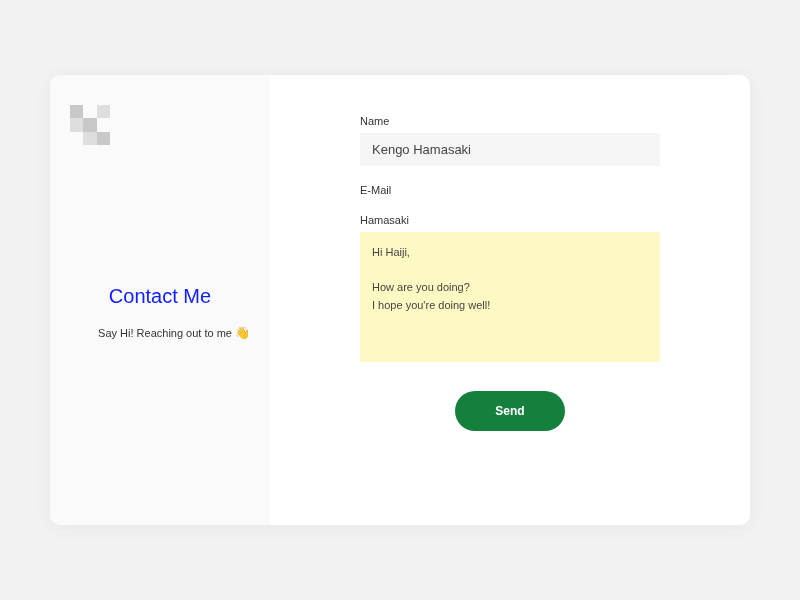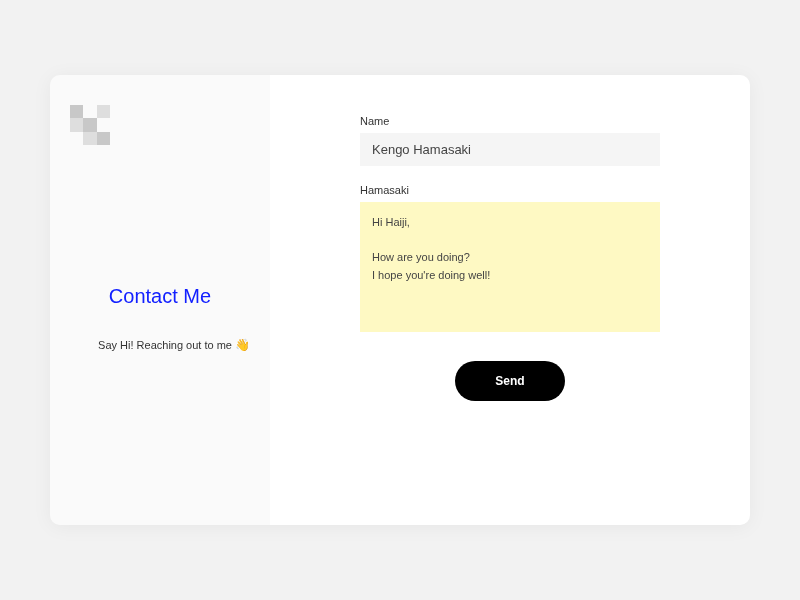--- a/index.html
+++ b/index.html
@@ -44,21 +44,21 @@
     .logo-cell.d1 { background: #c8c8c8; }
     .logo-cell.d2 { background: #dedede; }
     .sidebar-content {
       margin-top: 140px;
       text-align: center;
     }
     .contact-title {
       color: #1220ff;
       font-size: 20px;
       font-weight: 500;
-      margin-bottom: 30px;
+      margin-bottom: 18px;
     }
     .contact-subtitle {
       font-size: 11px;
       color: #333;
       font-weight: 400;
       text-align: right;
     }
     .wave-icon {
       font-size: 12px;
     }
@@ -97,21 +97,21 @@
       font-family: inherit;
       height: 130px;
       resize: none;
       line-height: 1.6;
       outline: none;
       white-space: pre-wrap;
     }
     .send-button {
       display: block;
       margin: 25px auto 0;
-      background: #000000;
+      background: #15803d;
       color: #ffffff;
       border: none;
       padding: 13px 40px;
       border-radius: 30px;
       font-size: 12px;
       font-weight: 600;
       cursor: pointer;
       text-align: right;
     }
   </style>
@@ -139,20 +139,21 @@
     </div>
   </aside>
 
   <main class="main">
     <div class="field">
       <label class="field-label">Name</label>
       <input class="field-input" type="text" value="Kengo Hamasaki" style="">
     </div>
 
     <div class="field">
+      <label class="field-label">E-Mail</label>
     </div>
 
     <div class="field">
       <label class="field-label">Hamasaki</label>
       <textarea class="field-textarea" style="">Hi Haiji,
 
 How are you doing?
 I hope you're doing well!</textarea>
     </div>
 

